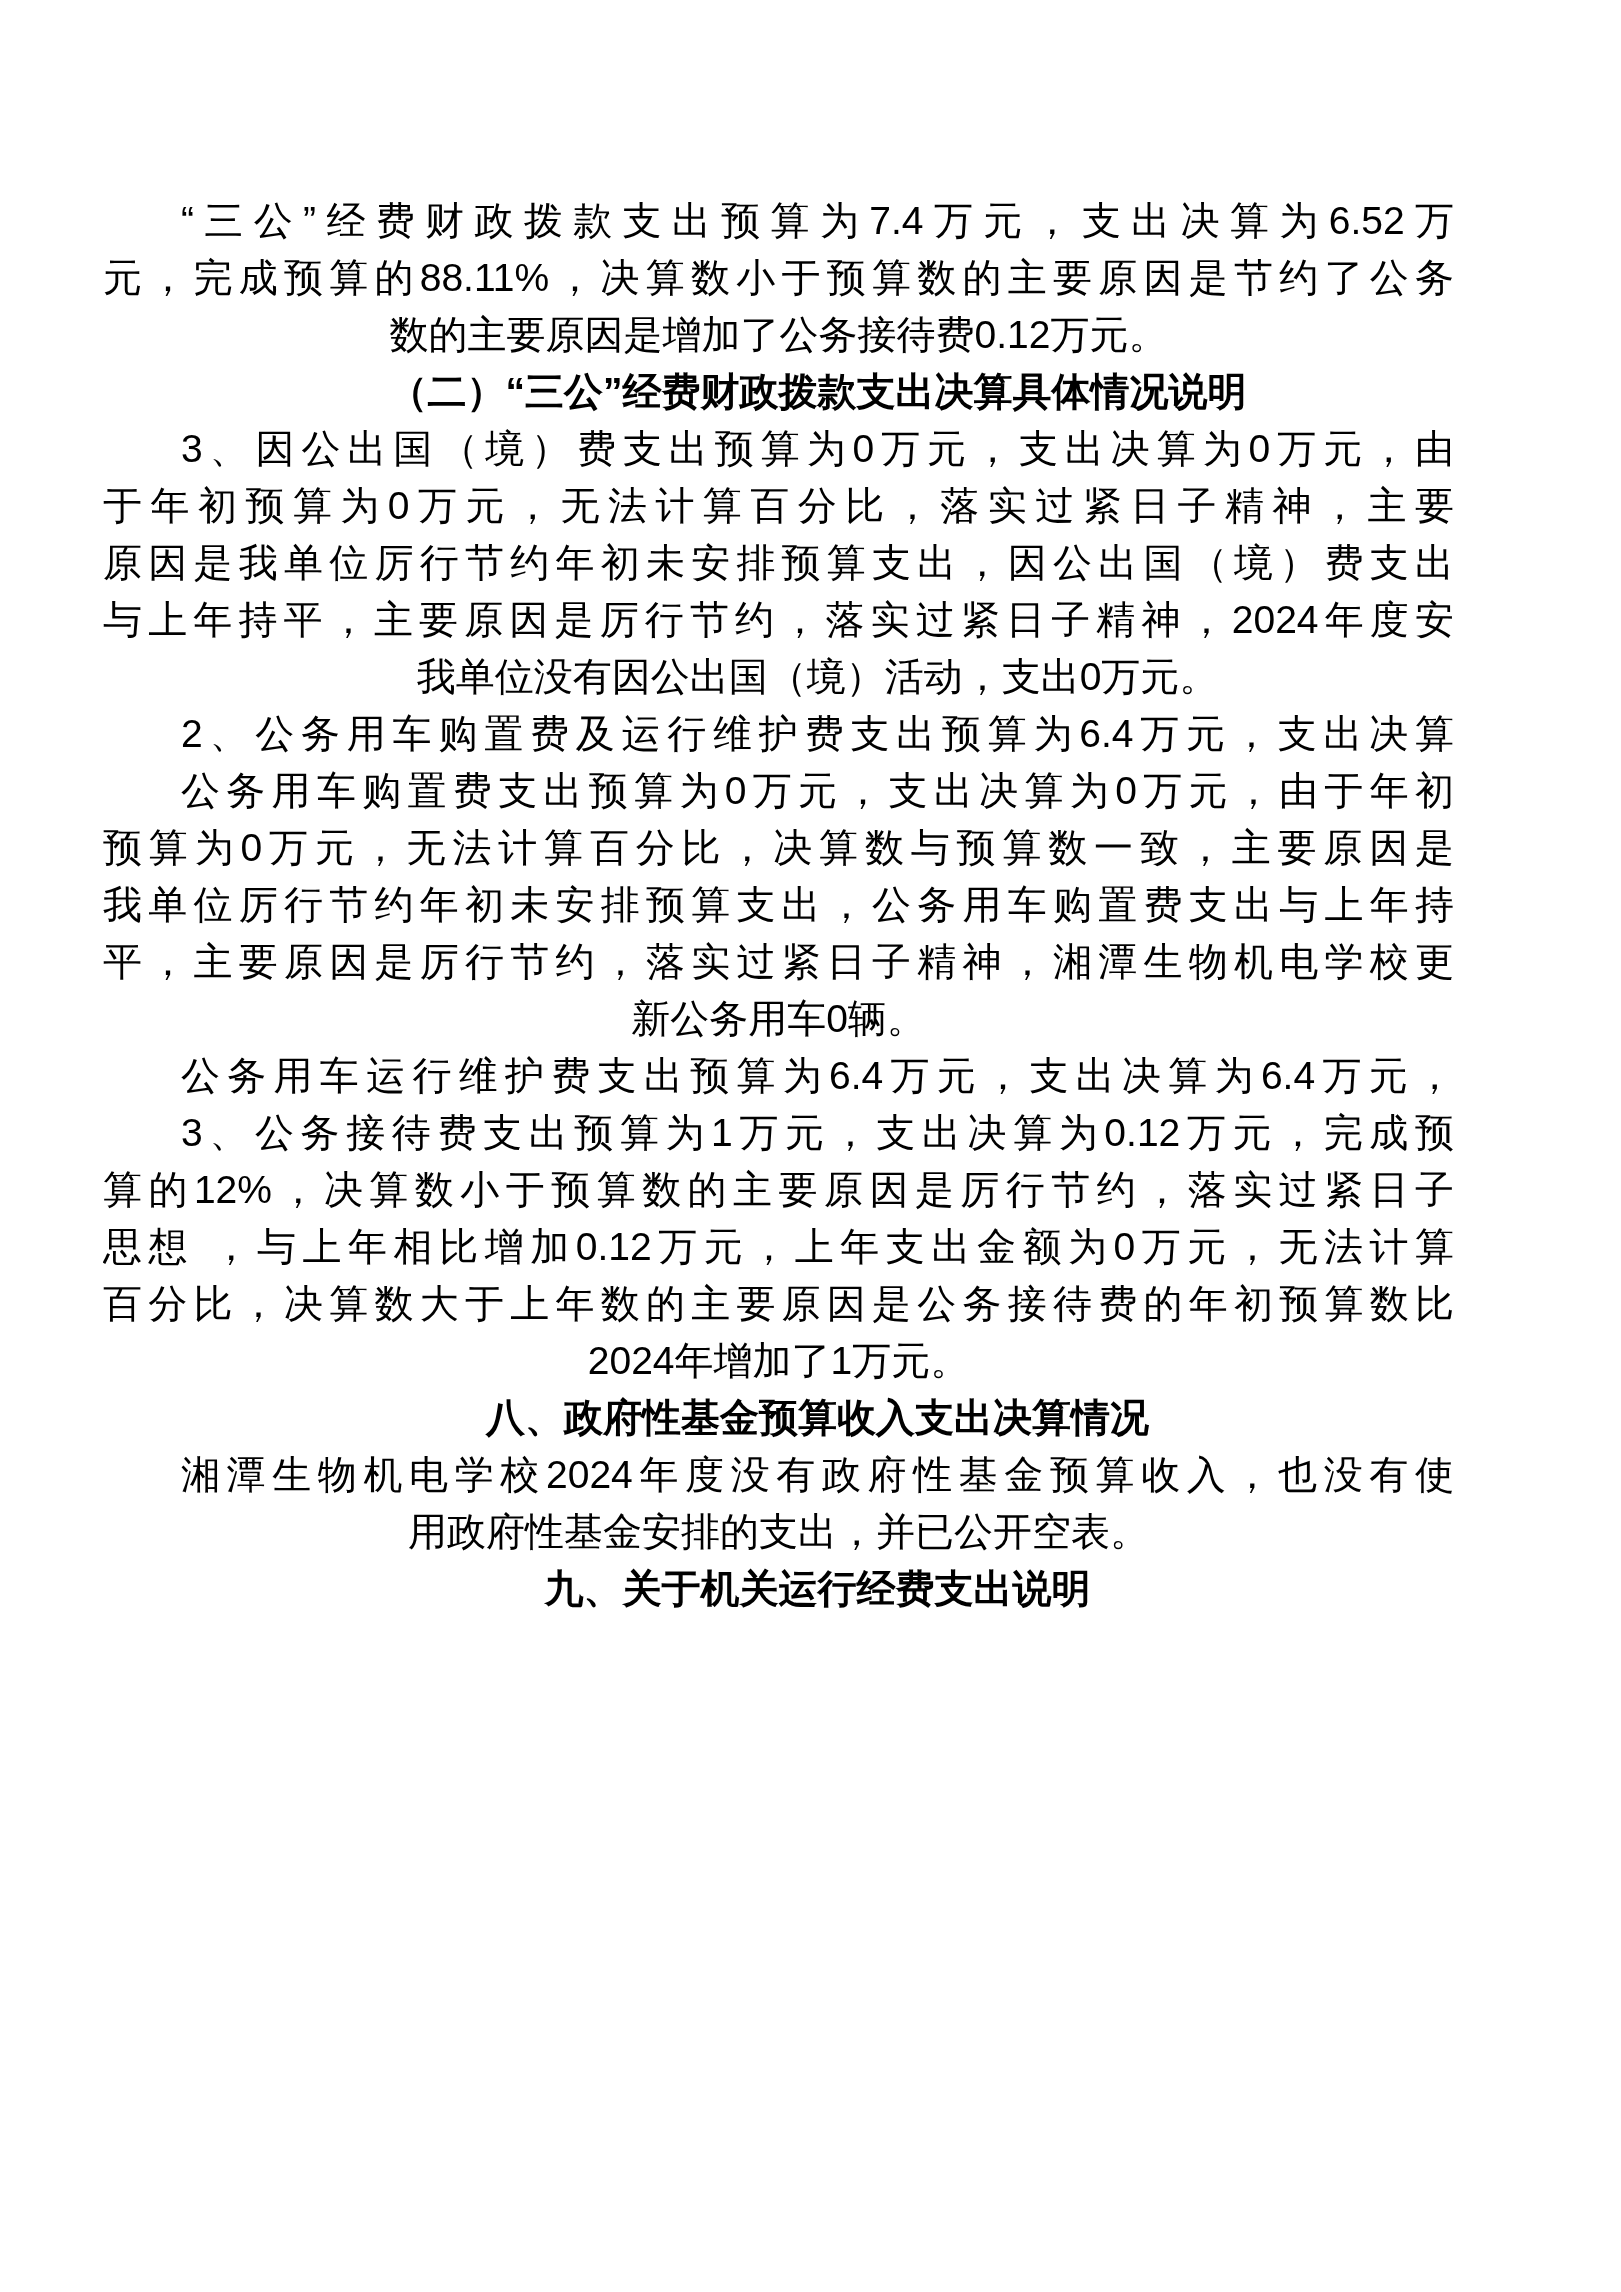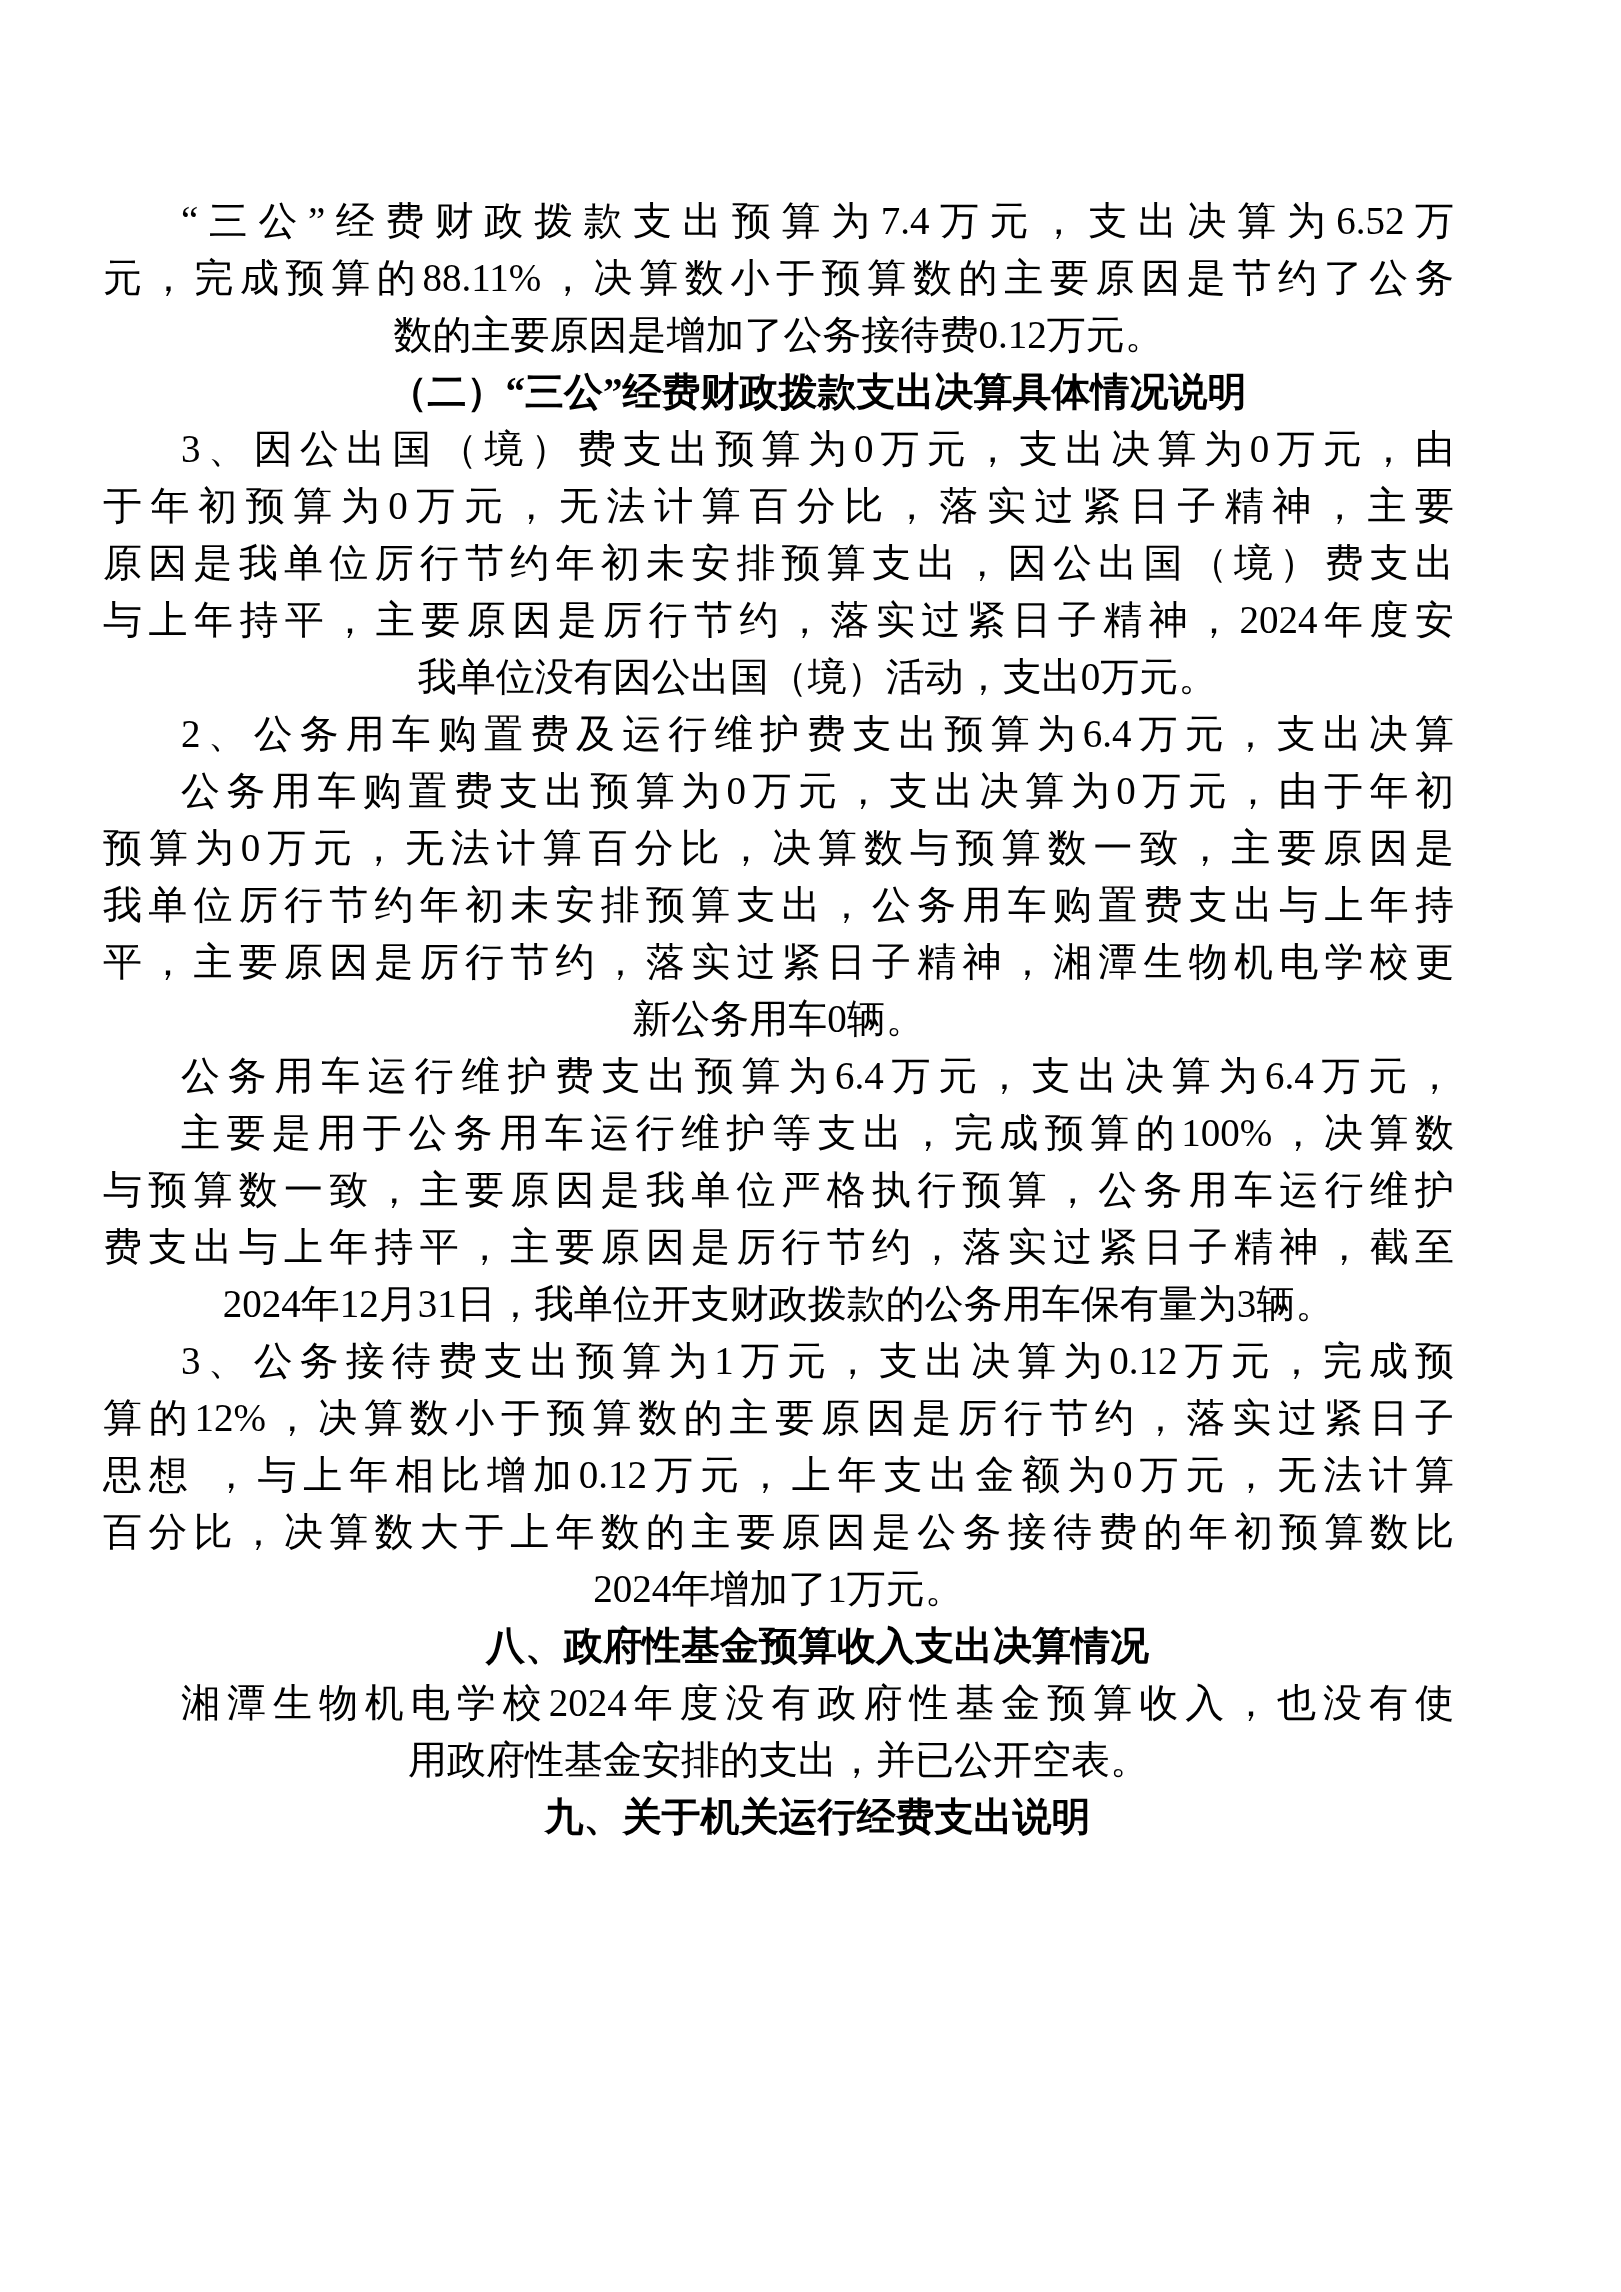--- a/index.html
+++ b/index.html
@@ -6,21 +6,21 @@
     margin: 0;
     padding: 0;
     background: #ffffff;
   }
   .page {
     position: relative;
     width: 1621px;
     height: 2230px;
     background: #ffffff;
     color: #000000;
-    font-family: Liberation Serif, serif;
+    font-family: Liberation Sans, sans-serif;
     overflow: hidden;
   }
   .doc {
     position: absolute;
     left: 103px;
     top: 192px;
     width: 1351px;
   }
   .para { margin: 0; padding: 0; }
   .line {
@@ -67,26 +67,20 @@
         <div class="line indent fill">公务用车购置费支出预算为0万元，支出决算为0万元，由于年初</div>
         <div class="line fill">预算为0万元，无法计算百分比，决算数与预算数一致，主要原因是</div>
         <div class="line fill">我单位厉行节约年初未安排预算支出，公务用车购置费支出与上年持</div>
         <div class="line fill">平，主要原因是厉行节约，落实过紧日子精神，湘潭生物机电学校更</div>
         <div class="line">新公务用车0辆。</div>
       </div>
       <div class="para body">
         <div class="line indent fill">公务用车运行维护费支出预算为6.4万元，支出决算为6.4万元，</div>
       </div>
       <div class="para body">
-        <div class="line indent fill">主要是用于公务用车运行维护等支出，完成预算的100%，决算数</div>
-        <div class="line fill">与预算数一致，主要原因是我单位严格执行预算，公务用车运行维护</div>
-        <div class="line fill">费支出与上年持平，主要原因是厉行节约，落实过紧日子精神，截至</div>
-        <div class="line">2024年12月31日，我单位开支财政拨款的公务用车保有量为3辆。</div>
-      </div>
-      <div class="para body">
         <div class="line indent fill">3、公务接待费支出预算为1万元，支出决算为0.12万元，完成预</div>
         <div class="line fill">算的12%，决算数小于预算数的主要原因是厉行节约，落实过紧日子</div>
         <div class="line fill">思想 ，与上年相比增加0.12万元，上年支出金额为0万元，无法计算</div>
         <div class="line fill">百分比，决算数大于上年数的主要原因是公务接待费的年初预算数比</div>
         <div class="line">2024年增加了1万元。</div>
       </div>
       <div class="para heading">
         <div class="line indent">八、政府性基金预算收入支出决算情况</div>
       </div>
       <div class="para body">

